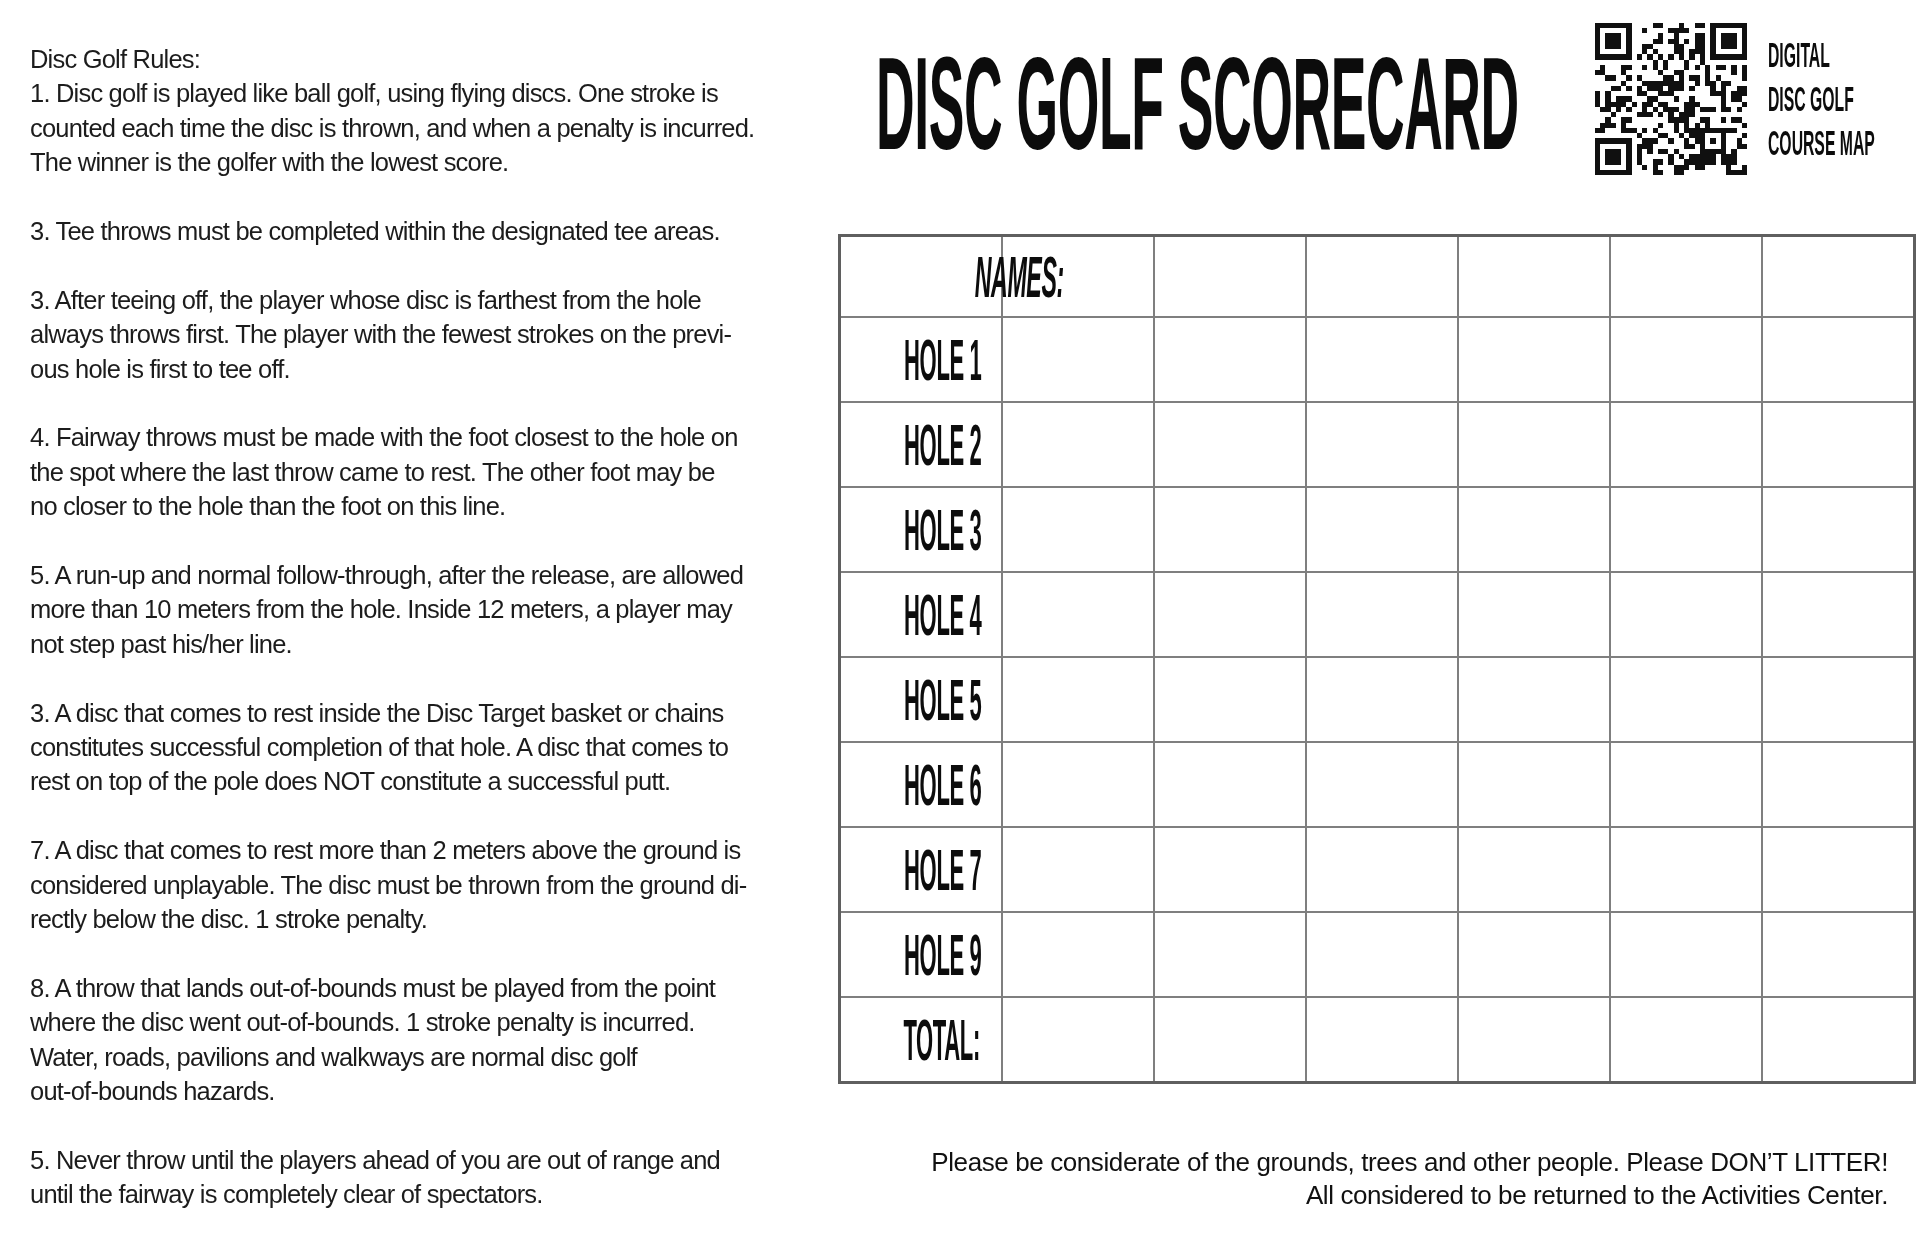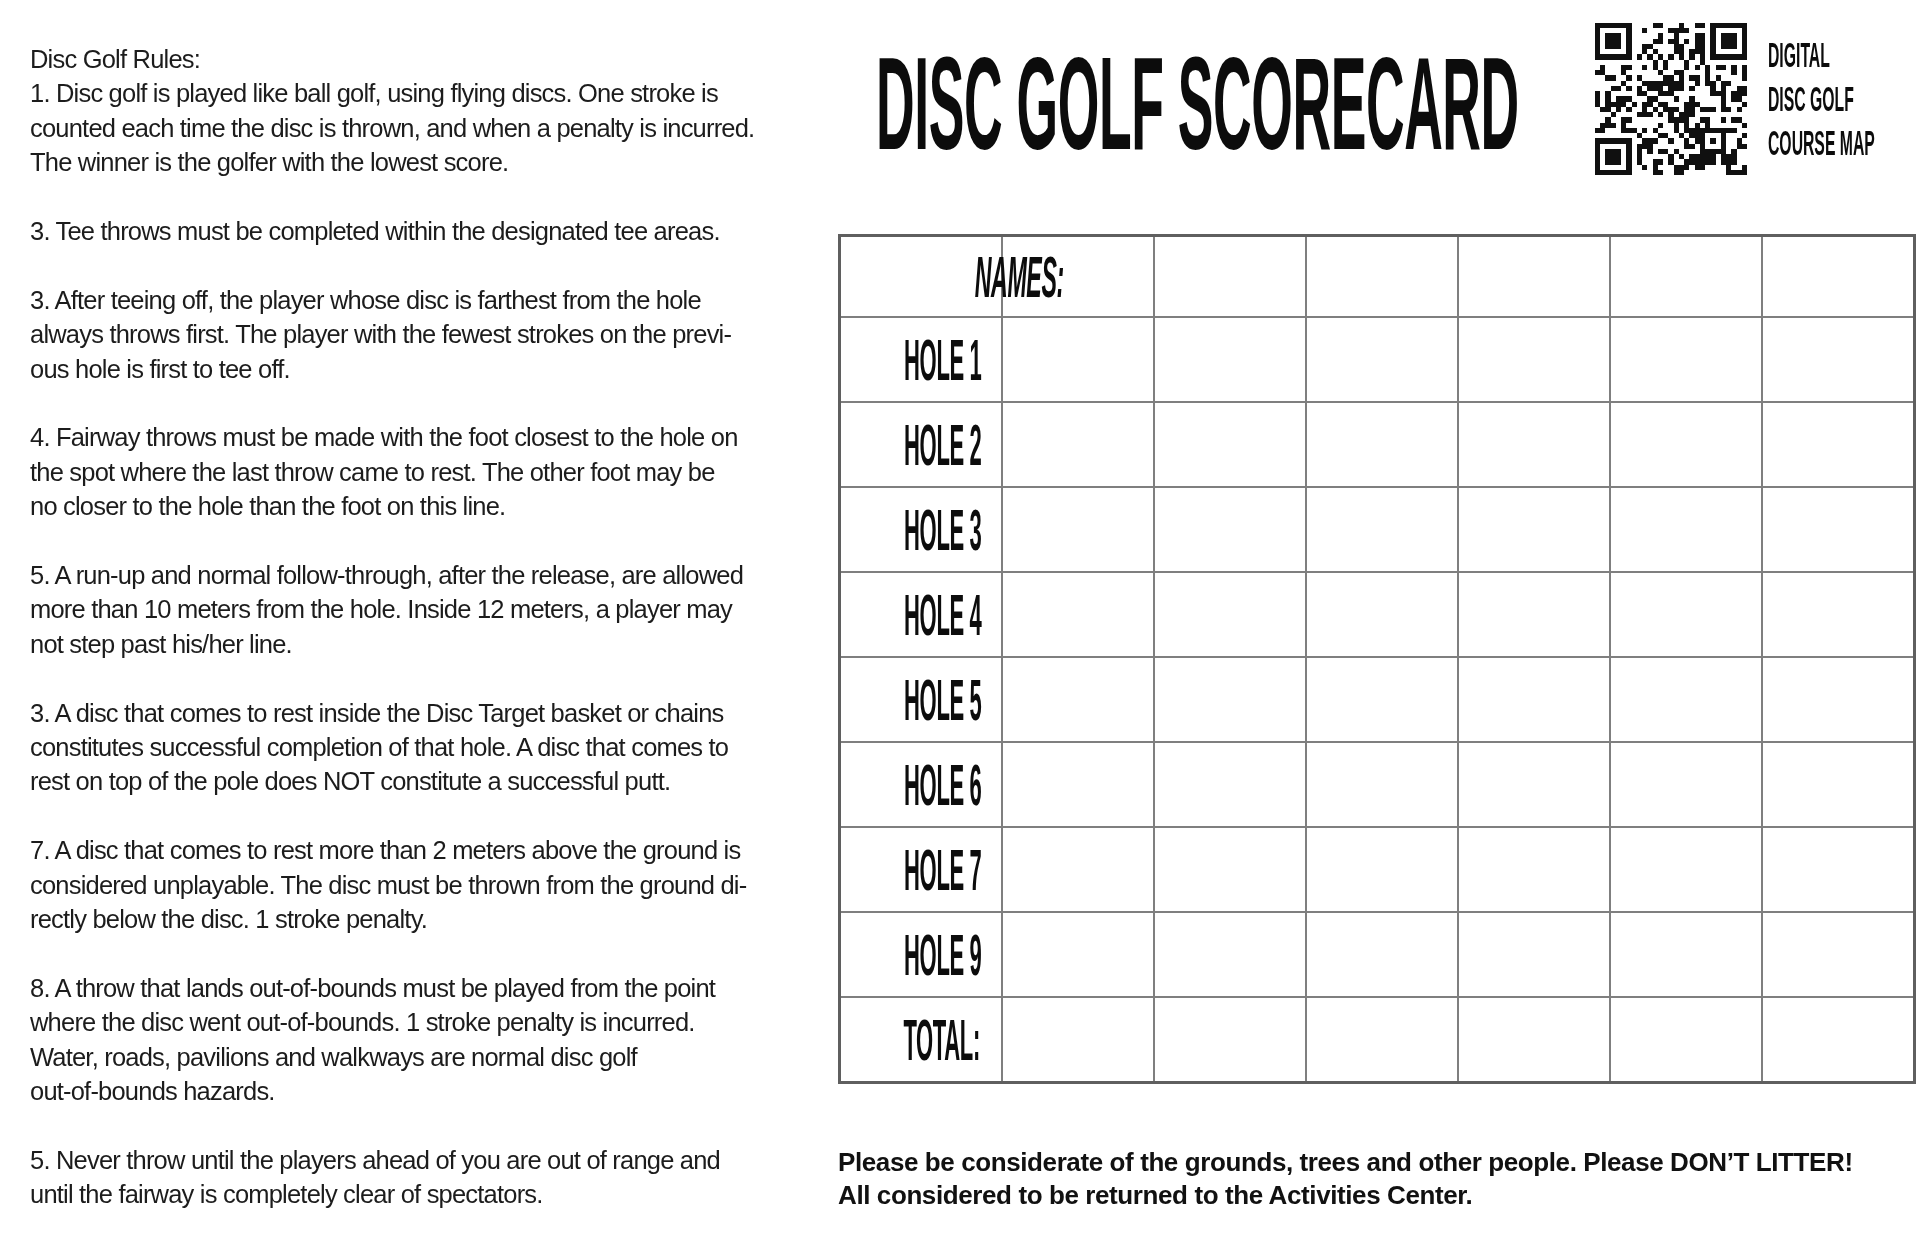--- a/index.html
+++ b/index.html
@@ -52,22 +52,22 @@
     font-size:58px;line-height:58px;letter-spacing:-1px;
     transform:scaleX(0.38);transform-origin:center center;
   }
   .label-cell.names{text-align:right;padding-right:10px;}
   .label-cell.names .cond{
     font-style:italic;transform:scaleX(0.40);transform-origin:right center;
   }
 
   
   .footer{
-    position:absolute;left:838px;top:1146px;width:1050px;text-align:left;
-    font-weight:700;font-size:26px;line-height:33px;letter-spacing:-0.4px;color:#111;
+    position:absolute;left:838px;top:1146px;width:1050px;text-align:right;
+    font-weight:400;font-size:26px;line-height:33px;letter-spacing:-0.4px;color:#111;
   }
 </style>
 </head>
 <body>
 
 <div class="rules">
   <h2>Disc Golf Rules:</h2>
   <p>1. Disc golf is played like ball golf, using flying discs. One stroke is
 counted each time the disc is thrown, and when a penalty is incurred.
 The winner is the golfer with the lowest score.</p>

